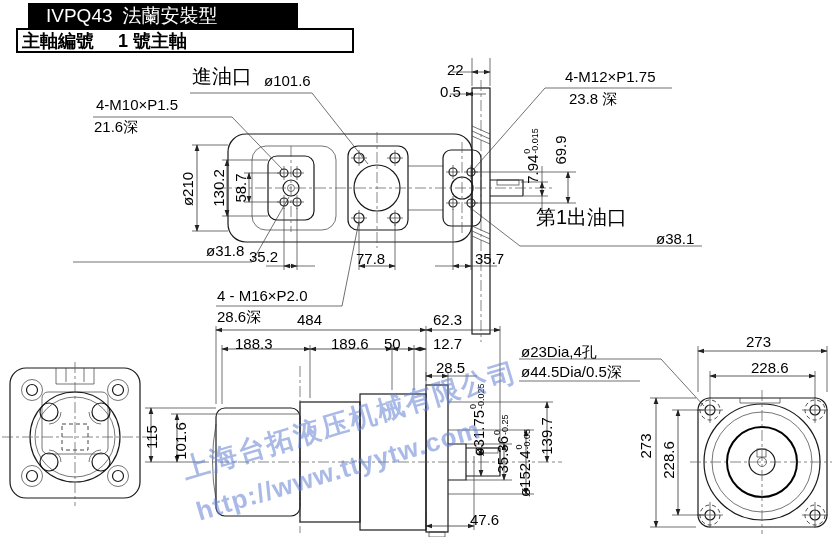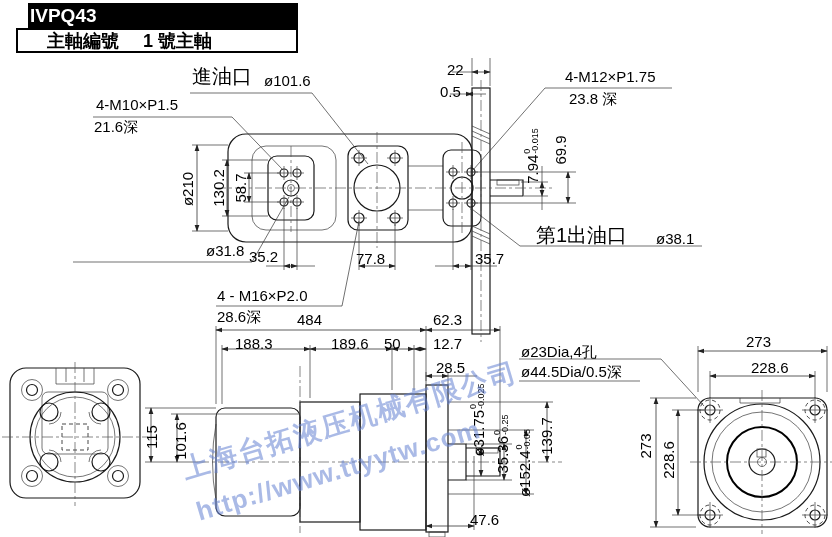--- a/index.html
+++ b/index.html
@@ -13,39 +13,40 @@
   .thick{stroke:#000;stroke-width:2;fill:none;}
   .dim{stroke:#333;stroke-width:0.8;fill:none;marker-start:url(#ar);marker-end:url(#ar);}
   .ext{stroke:#333;stroke-width:0.7;fill:none;}
   .lbl{position:absolute;font-size:15px;color:#000;white-space:nowrap;line-height:1;}
   .rot{transform:translate(-50%,-50%) rotate(-90deg);}
   .big{font-size:20px;font-weight:normal;text-align:right;}
   .tolst{display:inline-flex;flex-direction:column;align-items:flex-start;font-size:9px;
          line-height:8px;margin-left:1px;vertical-align:middle;transform:translateY(-3px);}
   .tolst em{font-style:normal;}
   .tb-bar{position:absolute;left:28px;top:3px;width:270px;height:25px;background:#000;color:#fff;
-          display:flex;align-items:center;gap:10px;padding-left:2px;box-sizing:border-box;
-          font-weight:bold;font-size:19px;}
-  .tb-row{position:absolute;left:16px;top:28px;width:282px;height:25px;border:2px solid #000;
+          display:flex;align-items:center;gap:10px;padding-left:18px;box-sizing:border-box;
+          font-weight:normal;font-size:19px;}
+  .tb-row{position:absolute;left:16px;top:28px;width:338px;height:25px;border:2px solid #000;
           box-sizing:border-box;display:flex;align-items:center;background:#fff;
-          font-weight:bold;font-size:18px;color:#000;padding-left:25px;}
+          font-weight:bold;font-size:18px;color:#000;}
   .tb-row .k{margin-left:4px;}
   .tb-row .v{margin-left:24px;}
   .wm{position:absolute;color:rgba(100,130,210,.55);font-weight:bold;white-space:nowrap;
       transform-origin:0 50%;z-index:5;}
   #wm1{left:183px;top:452px;font-size:27px;letter-spacing:2px;transform:rotate(-16.5deg);}
   #wm2{left:197px;top:497px;font-size:26px;letter-spacing:1px;transform:rotate(-16.5deg);}
 </style>
 </head>
 <body>
 
 <div id="stage">
 
   <div class="tb-bar">
     <span>IVPQ43</span>
+    <span>法蘭安裝型</span>
   </div>
   <div class="tb-row">
     <span class="k">主軸編號</span>
     <span class="v">1 號主軸</span>
   </div>
 
   <div id="wm1" class="wm" style="color: rgba(100, 130, 210, 0.55);">上海台拓液压机械有限公司</div>
   <div id="wm2" class="wm" style="color: rgba(100, 130, 210, 0.55);">http://www.ttyytw.com</div>
 
   <svg width="832" height="537" viewBox="0 0 832 537">
@@ -228,21 +229,21 @@
 
   <span class="lbl big" style="left:192px;top:66px">進油口</span>
   <span class="lbl" style="left:264px;top:73px">ø101.6</span>
   <span class="lbl" style="left:96px;top:97px">4-M10×P1.5</span>
   <span class="lbl" style="left:94px;top:119px">21.6深</span>
   <span class="lbl" style="left:565px;top:69px">4-M12×P1.75</span>
   <span class="lbl" style="left:569px;top:91px">23.8 深</span>
   <span class="lbl" style="left:217px;top:288px">4 - M16×P2.0</span>
   <span class="lbl" style="left:217px;top:309px">28.6深</span>
   <span class="lbl" style="left:206px;top:243px">ø31.8</span>
-  <span class="lbl big" style="left:536px;top:225px">第1出油口</span>
+  <span class="lbl big" style="left:536px;top:207px">第1出油口</span>
   <span class="lbl" style="left:656px;top:231px">ø38.1</span>
 
   <span class="lbl" style="left:447px;top:62px">22</span>
   <span class="lbl" style="left:440px;top:84px">0.5</span>
   <span class="lbl" style="left:249px;top:249px">35.2</span>
   <span class="lbl" style="left:356px;top:251px">77.8</span>
   <span class="lbl" style="left:475px;top:251px">35.7</span>
   <span class="lbl rot" style="left:187px;top:189px">ø210</span>
   <span class="lbl rot" style="left:218px;top:188px">130.2</span>
   <span class="lbl rot" style="left:240px;top:188px">58.7</span>

